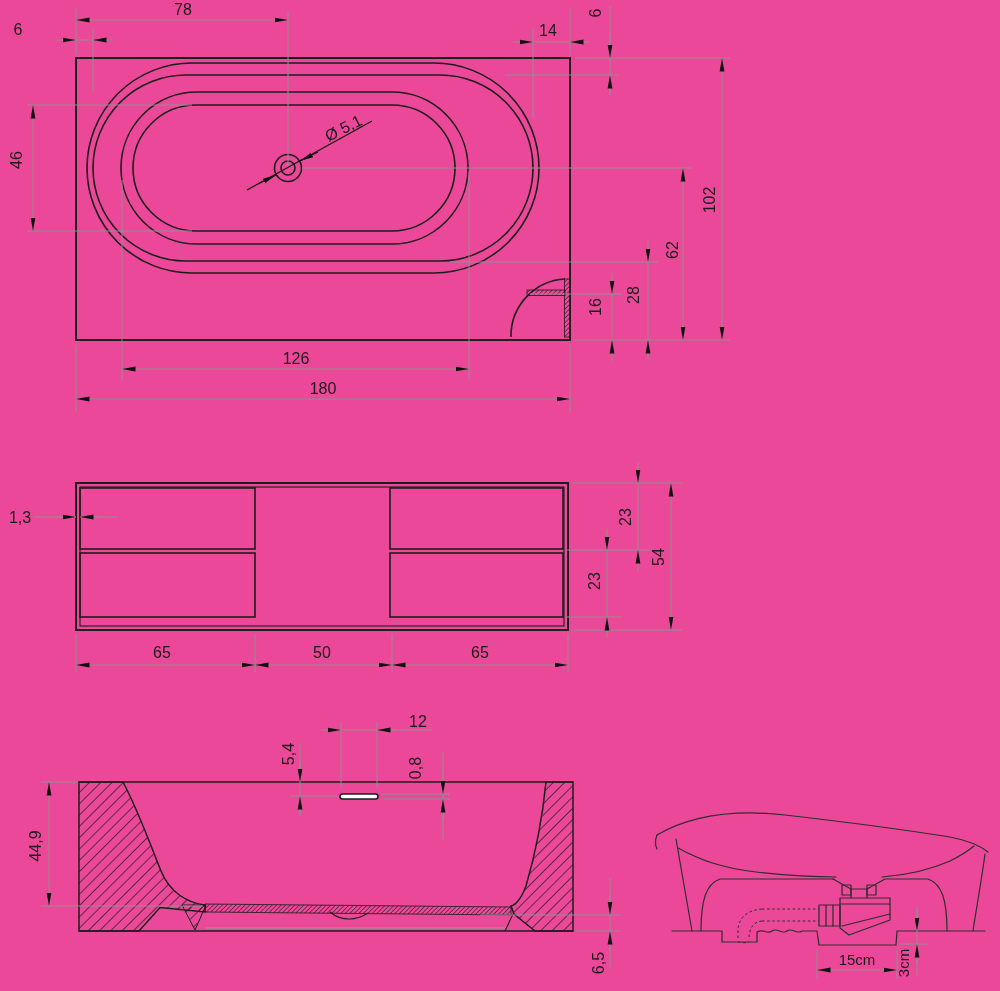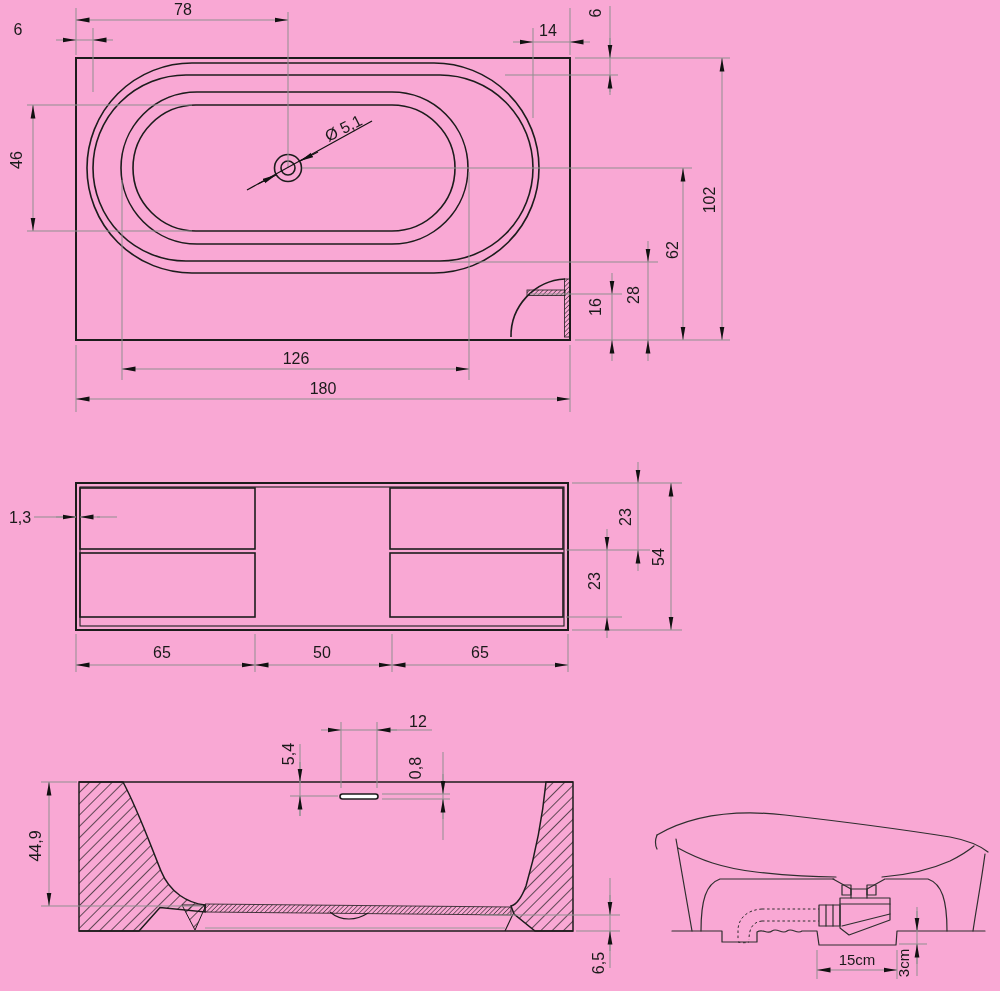--- a/index.html
+++ b/index.html
@@ -1,16 +1,16 @@
 <!DOCTYPE html>
 <html><head>
 <meta charset="utf-8">
 <style>
   html,body{margin:0;padding:0;background:#fff;}
-  .canvas{width:1000px;height:991px;background:#f9a8d4;position:relative;font-family:"Liberation Sans",sans-serif;}
+  .canvas{width:1000px;height:991px;background:#ec4899;position:relative;font-family:"Liberation Sans",sans-serif;}
   svg{display:block;}
   .obj{stroke:#1c1c1c;fill:none;stroke-width:2;}
   .obj15{stroke:#1c1c1c;fill:none;stroke-width:1.6;}
   .obj1{stroke:#1c1c1c;fill:none;stroke-width:1.1;}
   .dim{stroke:#8f8f8f;stroke-width:1;fill:none;}
   .lead{stroke:#111;stroke-width:1.2;fill:none;}
   .grey{stroke:#9a9a9a;stroke-width:1;fill:none;}
   .sk{stroke:#2e2e2e;stroke-width:1.2;fill:none;stroke-linejoin:round;stroke-linecap:round;}
   .skd{stroke:#2e2e2e;stroke-width:1;fill:none;stroke-dasharray:2.5 2.6;}
   .t{font-size:16px;fill:#1a1a1a;font-family:"Liberation Sans",sans-serif;}

